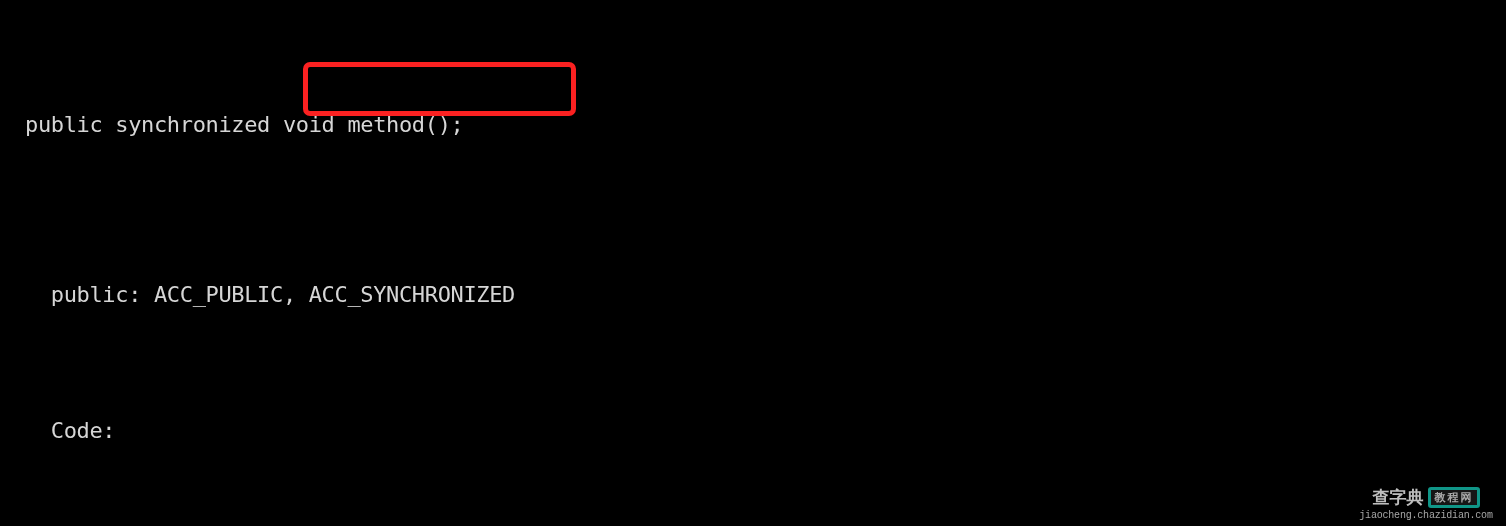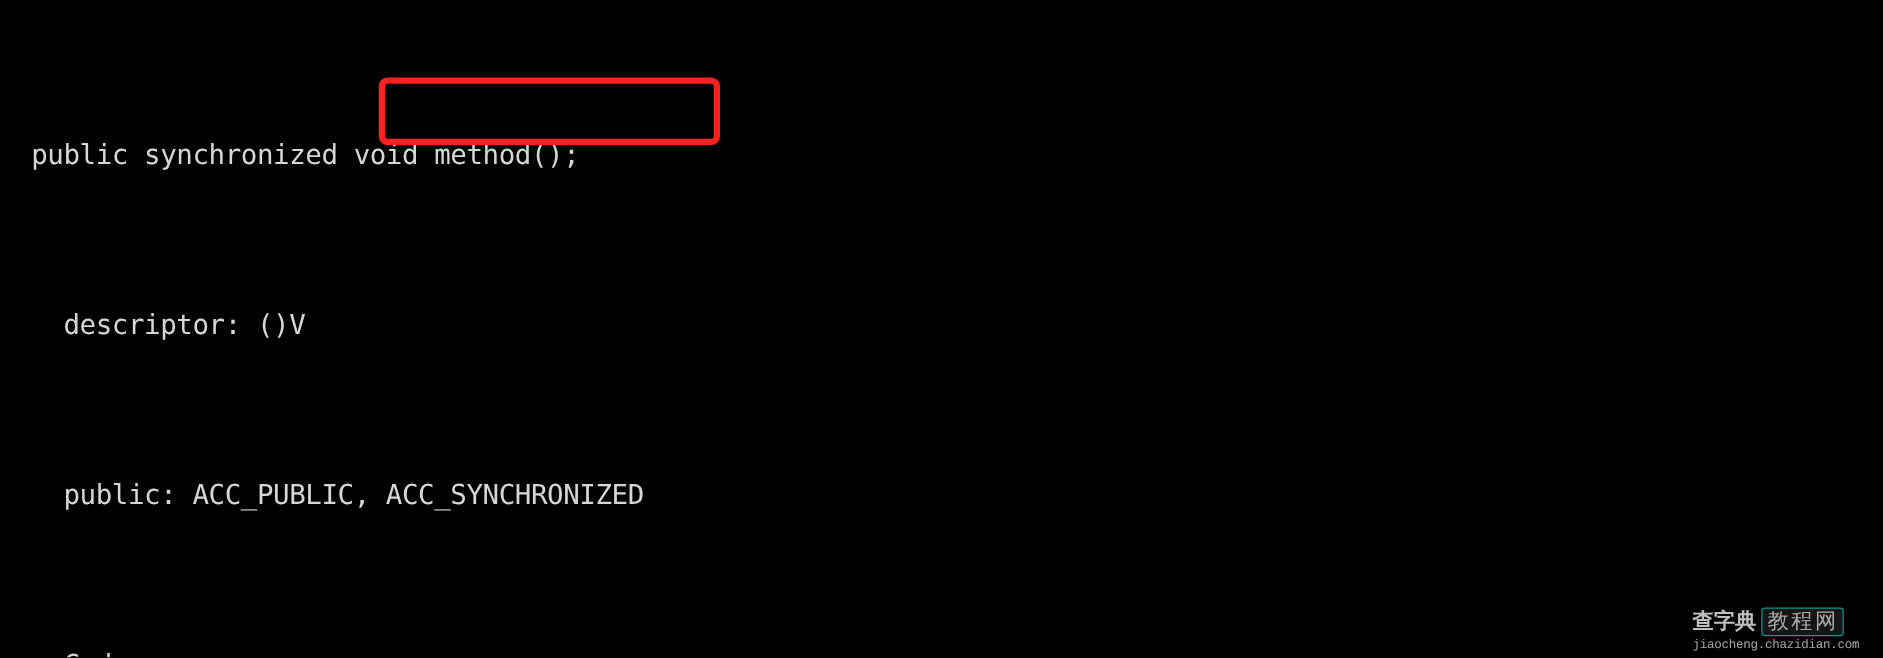--- a/index.html
+++ b/index.html
@@ -62,41 +62,42 @@
   
   #watermark {
     position: absolute;
     right: 8px;
     bottom: 4px;
     width: 144px;
     height: 36px;
     opacity: 0.82;
     display: flex;
     flex-direction: column;
+    align-items: center;
     justify-content: center;
     font-family: "DejaVu Sans", "Liberation Sans", sans-serif;
   }
   #wm-top {
     display: flex;
     align-items: center;
     gap: 4px;
     line-height: 1;
   }
   #wm-cn {
     color: #e8e8e8;
     font-size: 17px;
     font-weight: bold;
     letter-spacing: 0px;
   }
   #wm-badge {
     color: #cfcfcf;
-    font-size: 17px;
-    font-weight: normal;
+    font-size: 11px;
+    font-weight: bold;
     letter-spacing: 2px;
-    border: 1px solid #14b8a6;
+    border: 3px solid #14b8a6;
     border-radius: 3px;
     padding: 2px 3px 2px 4px;
     background: #1c1c1c;
   }
   #wm-url {
     margin-top: 3px;
     color: #cbcbcb;
     font-size: 10px;
     letter-spacing: -0.2px;
     line-height: 1;
@@ -105,21 +106,20 @@
 </style>
 </head>
 <body>
 
 <div id="screen" style="background: rgb(0, 0, 0);">
 
   <div id="terminal" style="color: rgb(214, 214, 214);">
 
     <span class="line"><span class="code-col">public synchronized void method();</span><span class="cmt"></span></span>
 
-    <span class="line"><span class="code-col">  descriptor: ()V</span><span class="cmt"></span></span>
 
     <span class="line"><span class="code-col">  public: ACC_PUBLIC, ACC_SYNCHRONIZED</span><span class="cmt"></span></span>
 
     <span class="line"><span class="code-col">  Code:</span><span class="cmt"></span></span>
 
     
 
     
 
     

